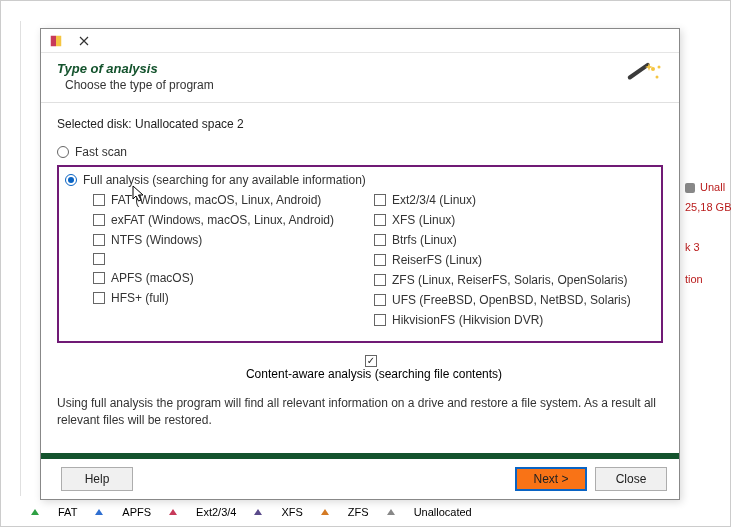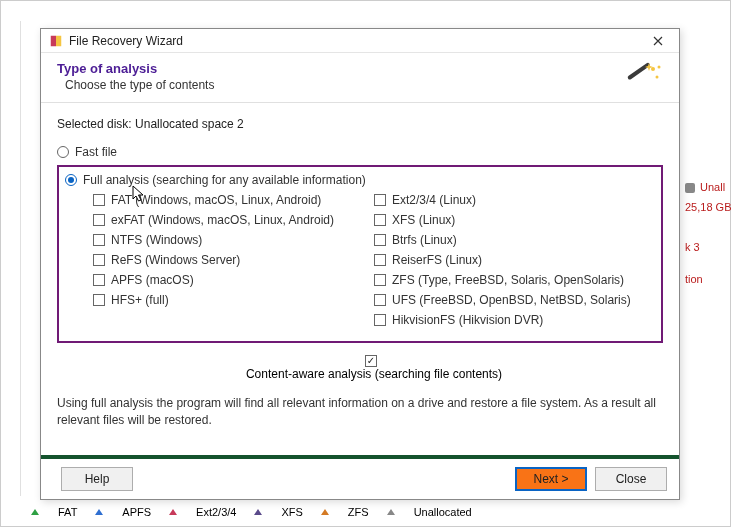--- a/index.html
+++ b/index.html
@@ -113,21 +113,22 @@
       cursor: pointer;
     }
     .header {
       padding: 8px 16px 10px 16px;
       border-bottom: 1px solid #e0e0e0;
       position: relative;
     }
     .header-title {
       font-weight: bold;
       font-size: 13px;
-      color: #4c1d95;
+      color: #14532d;
+      font-style: italic;
     }
     .header-sub {
       margin-top: 2px;
       margin-left: 8px;
       color: #333;
     }
     .wizard-icon {
       position: absolute;
       right: 16px;
       top: 6px;
@@ -216,21 +217,21 @@
       margin-bottom: 14px;
       flex-direction: column;
     }
     .info-text {
       font-size: 12px;
       color: #333;
       line-height: 1.4;
       margin-bottom: 8px;
     }
     .footer {
-      border-top: 4px solid #14532d;
+      border-top: 6px solid #14532d;
       padding: 8px 12px;
       display: flex;
       align-items: center;
     }
     .btn {
       min-width: 72px;
       height: 24px;
       border: 1px solid #adadad;
       background: #f0f0f0;
       color: #222;
@@ -302,46 +303,45 @@
   </div>
 </div>
 
 <div class="dialog">
 
   <div class="titlebar">
     <svg class="titlebar-icon" viewBox="0 0 16 16">
       <rect x="2" y="2" width="6" height="12" fill="#c73a5a"></rect>
       <rect x="8" y="2" width="6" height="12" fill="#f5c542"></rect>
     </svg>
-    <div class="titlebar-title">File Recovery Wizard</div>
     <div class="titlebar-close">
       <svg width="10" height="10" viewBox="0 0 10 10">
           <path d="M1 1 L9 9 M9 1 L1 9" stroke="#333" stroke-width="1.2"></path>
         </svg>
     </div>
   </div>
 
   <div class="header">
     <div class="header-title">Type of analysis</div>
-    <div class="header-sub">Choose the type of contents</div>
+    <div class="header-sub">Choose the type of program</div>
     <svg class="wizard-icon" viewBox="0 0 40 36">
       <rect x="4" y="18" width="26" height="4" rx="2" fill="#3a3a3a" transform="rotate(-35 4 18)"></rect>
       <circle cx="30" cy="10" r="2" fill="#f5c542"></circle>
       <path d="M26 4 L27 7 L30 8 L27 9 L26 12 L25 9 L22 8 L25 7 Z" fill="#f5c542"></path>
       <circle cx="34" cy="18" r="1.5" fill="#f5c542"></circle>
       <circle cx="36" cy="8" r="1.5" fill="#f5c542"></circle>
     </svg>
   </div>
 
   <div class="content">
     <div class="selected-disk">Selected disk: Unallocated space 2</div>
 
     <div class="radio-row">
       <span class="radio"></span>
-      <span>Fast file</span>
+      <span>Fast scan</span>
     </div>
 
     <div class="red-box">
       <div class="radio-row">
         <span class="radio checked"></span>
         <span>Full analysis (searching for any available information)</span>
       </div>
 
       <div class="fs-grid">
         <div class="fs-col">
@@ -352,21 +352,20 @@
           <div class="fs-item">
               <span class="checkbox"></span>
               <span>exFAT (Windows, macOS, Linux, Android)</span>
             </div>
           <div class="fs-item">
               <span class="checkbox"></span>
               <span>NTFS (Windows)</span>
             </div>
           <div class="fs-item">
               <span class="checkbox"></span>
-              <span>ReFS (Windows Server)</span>
             </div>
           <div class="fs-item">
               <span class="checkbox"></span>
               <span>APFS (macOS)</span>
             </div>
           <div class="fs-item">
               <span class="checkbox"></span>
               <span>HFS+ (full)</span>
             </div>
         </div>
@@ -382,21 +381,21 @@
           <div class="fs-item">
               <span class="checkbox"></span>
               <span>Btrfs (Linux)</span>
             </div>
           <div class="fs-item">
               <span class="checkbox"></span>
               <span>ReiserFS (Linux)</span>
             </div>
           <div class="fs-item">
               <span class="checkbox"></span>
-              <span>ZFS (Type, FreeBSD, Solaris, OpenSolaris)</span>
+              <span>ZFS (Linux, ReiserFS, Solaris, OpenSolaris)</span>
             </div>
           <div class="fs-item">
               <span class="checkbox"></span>
               <span>UFS (FreeBSD, OpenBSD, NetBSD, Solaris)</span>
             </div>
           <div class="fs-item">
               <span class="checkbox"></span>
               <span>HikvisionFS (Hikvision DVR)</span>
             </div>
         </div>

